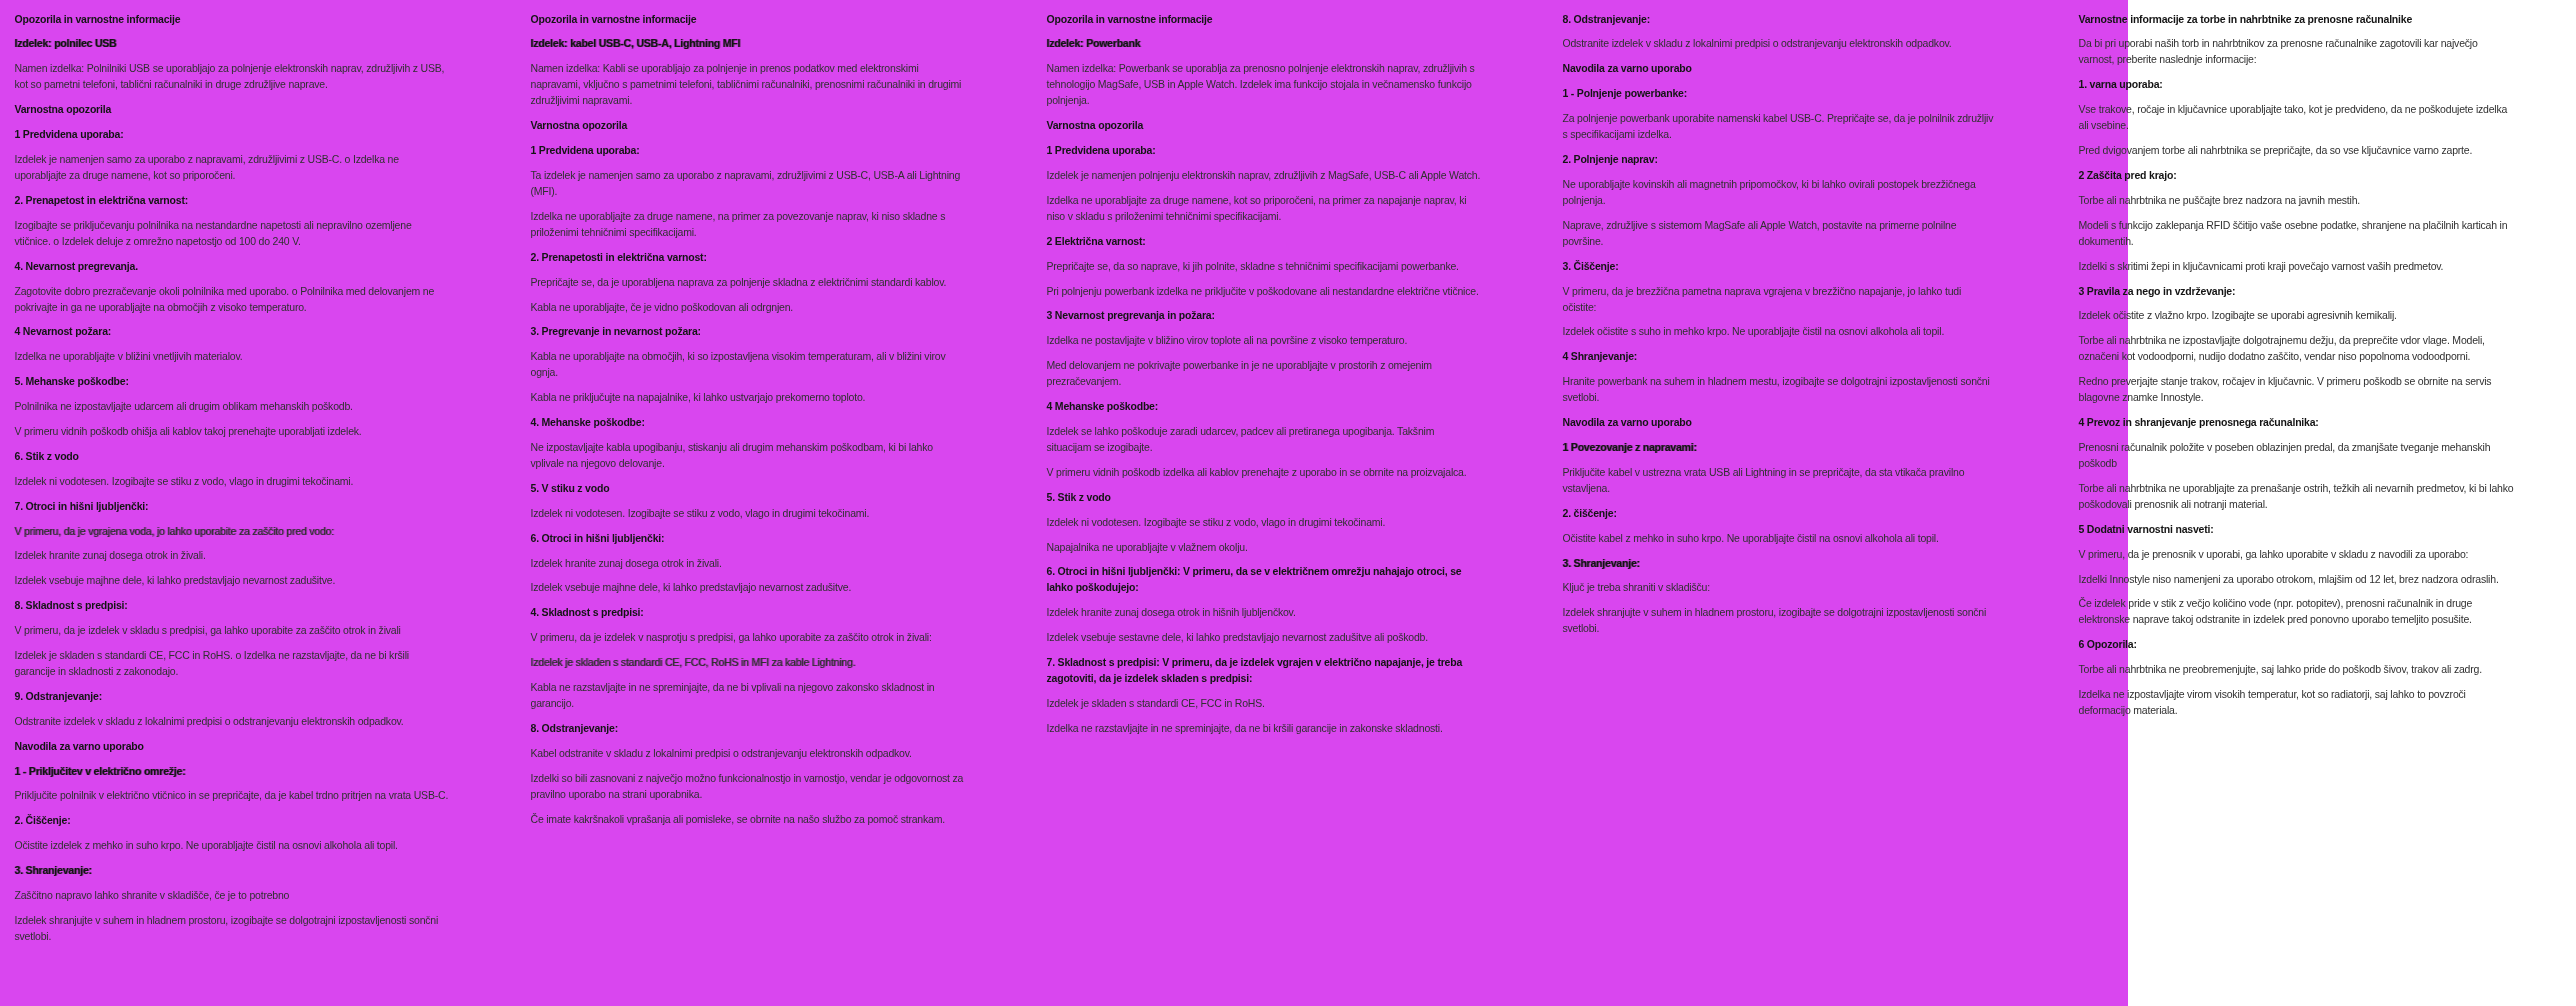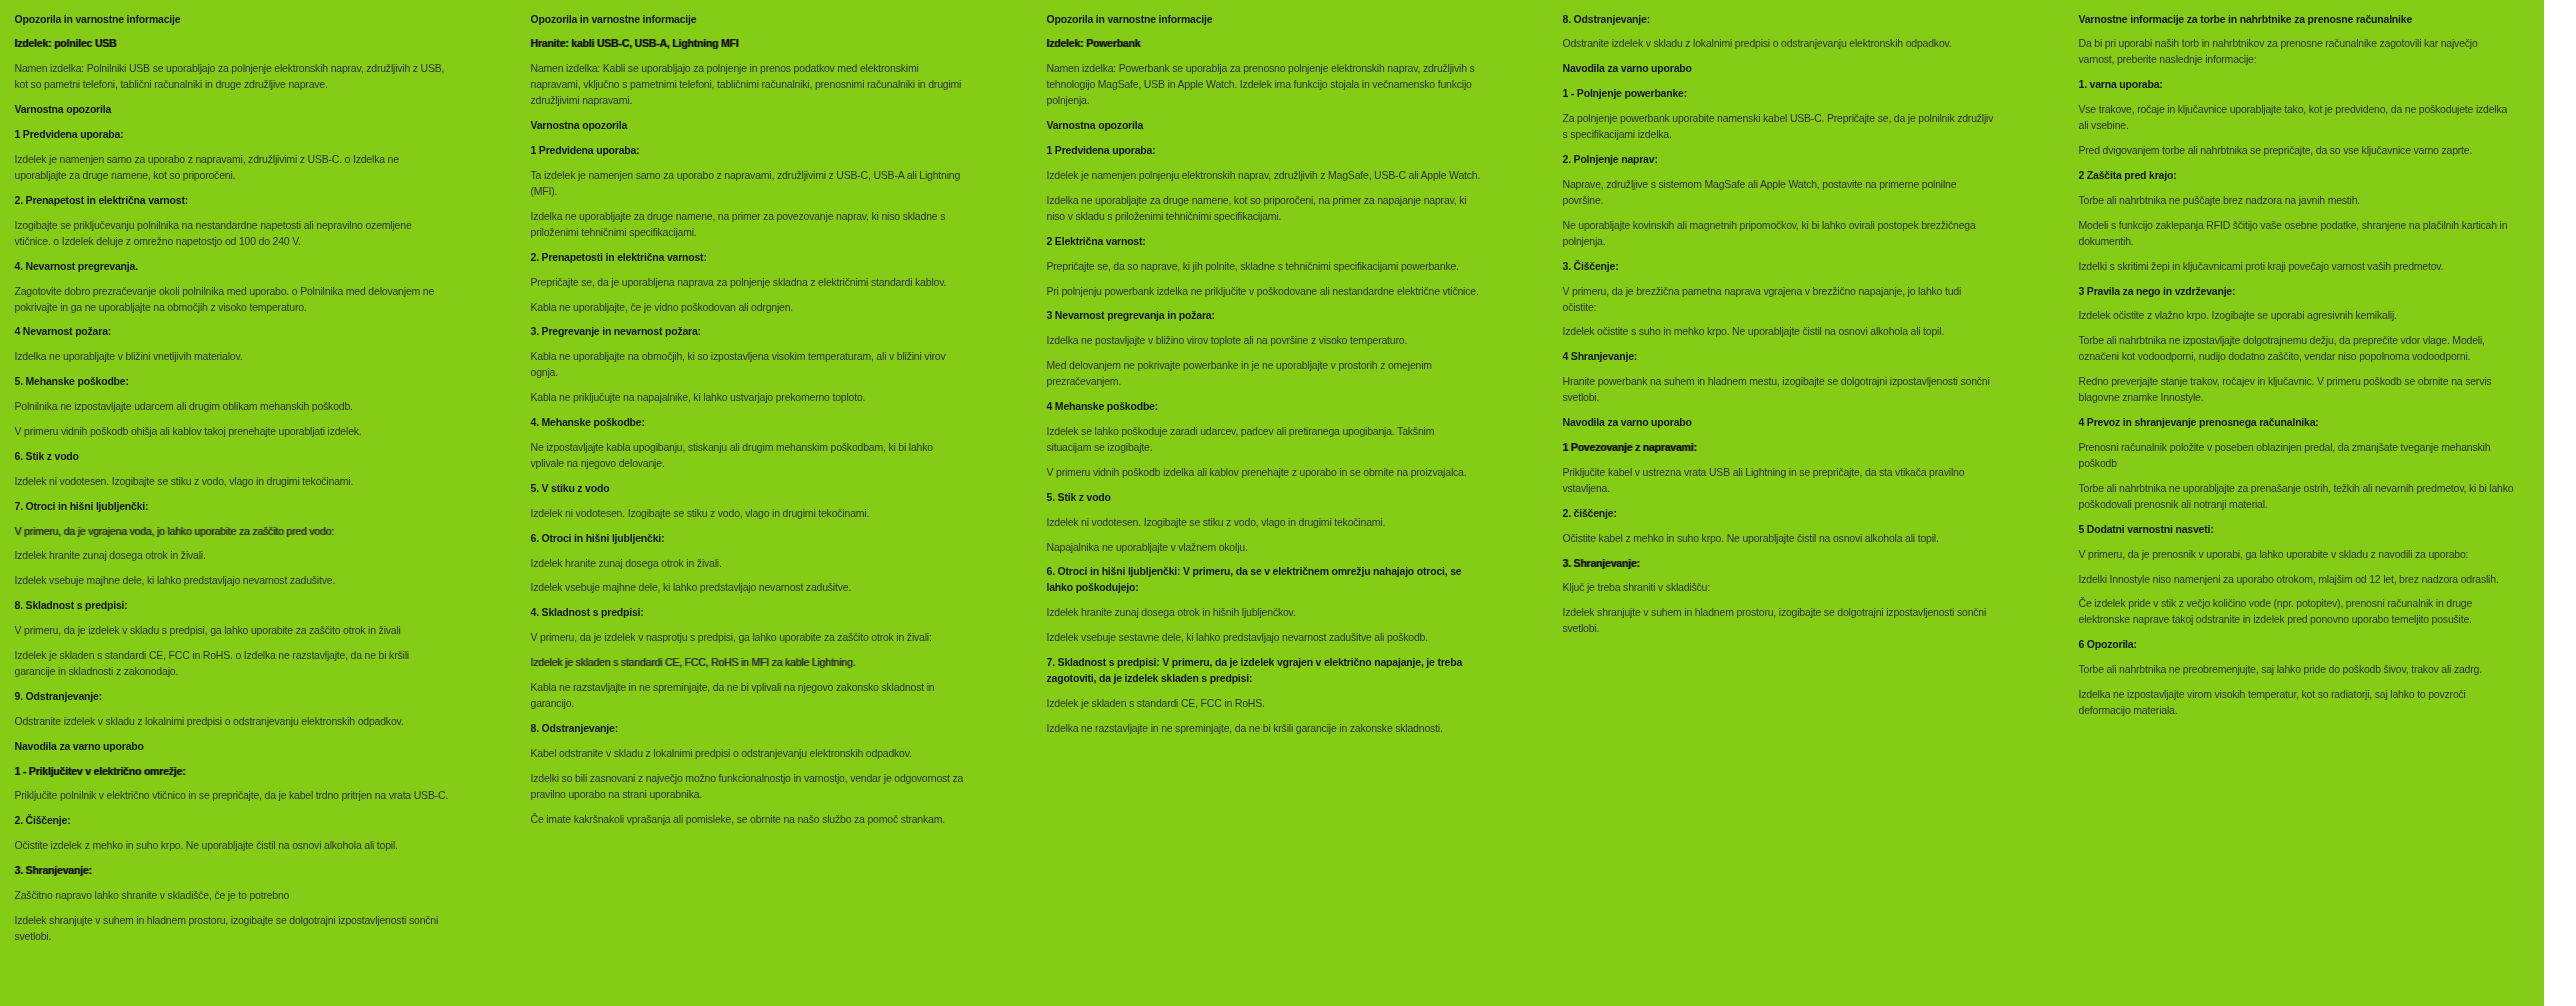--- a/index.html
+++ b/index.html
@@ -6,26 +6,26 @@
     margin: 0;
     padding: 0;
     background: #ffffff;
     width: 2576px;
     height: 1006px;
     overflow: hidden;
     font-family: "Liberation Sans", sans-serif;
   }
   .page {
     box-sizing: border-box;
-    width: 2544px;
+    width: 2128px;
     height: 1006px;
     padding: 10.5px 0 0 14.5px;
     display: flex;
     gap: 81px;
-    background: #84cc16;
+    background: #d946ef;
   }
   .col {
     flex: 0 0 435px;
     width: 435px;
   }
   .blk {
     margin: 0 0 8.9px 0;
     font-size: 10.5px;
     line-height: 16px;
     letter-spacing: -0.2px;
@@ -76,21 +76,21 @@
       <div class="blk h smudge">1 - Priključitev v električno omrežje:</div>
       <div class="blk p">Priključite polnilnik v električno vtičnico in se prepričajte, da je kabel trdno pritrjen na vrata USB-C.</div>
       <div class="blk h">2. Čiščenje:</div>
       <div class="blk p">Očistite izdelek z mehko in suho krpo. Ne uporabljajte čistil na osnovi alkohola ali topil.</div>
       <div class="blk h smudge">3. Shranjevanje:</div>
       <div class="blk p">Zaščitno napravo lahko shranite v skladišče, če je to potrebno</div>
       <div class="blk p">Izdelek shranjujte v suhem in hladnem prostoru, izogibajte se dolgotrajni izpostavljenosti sončni svetlobi.</div>
     </div>
   <div class="col">
       <div class="blk h">Opozorila in varnostne informacije</div>
-      <div class="blk h smudge">Hranite: kabli USB-C, USB-A, Lightning MFI</div>
+      <div class="blk h smudge">Izdelek: kabel USB-C, USB-A, Lightning MFI</div>
       <div class="blk p">Namen izdelka: Kabli se uporabljajo za polnjenje in prenos podatkov med elektronskimi napravami, vključno s pametnimi telefoni, tabličnimi računalniki, prenosnimi računalniki in drugimi združljivimi napravami.</div>
       <div class="blk h">Varnostna opozorila</div>
       <div class="blk h">1 Predvidena uporaba:</div>
       <div class="blk p">Ta izdelek je namenjen samo za uporabo z napravami, združljivimi z USB-C, USB-A ali Lightning (MFI).</div>
       <div class="blk p">Izdelka ne uporabljajte za druge namene, na primer za povezovanje naprav, ki niso skladne s priloženimi tehničnimi specifikacijami.</div>
       <div class="blk h">2. Prenapetosti in električna varnost:</div>
       <div class="blk p">Prepričajte se, da je uporabljena naprava za polnjenje skladna z električnimi standardi kablov.</div>
       <div class="blk p">Kabla ne uporabljajte, če je vidno poškodovan ali odrgnjen.</div>
       <div class="blk h">3. Pregrevanje in nevarnost požara:</div>
       <div class="blk p">Kabla ne uporabljajte na območjih, ki so izpostavljena visokim temperaturam, ali v bližini virov ognja.</div>
@@ -138,22 +138,22 @@
       <div class="blk p">Izdelek je skladen s standardi CE, FCC in RoHS.</div>
       <div class="blk p">Izdelka ne razstavljajte in ne spreminjajte, da ne bi kršili garancije in zakonske skladnosti.</div>
     </div>
   <div class="col">
       <div class="blk h">8. Odstranjevanje:</div>
       <div class="blk p">Odstranite izdelek v skladu z lokalnimi predpisi o odstranjevanju elektronskih odpadkov.</div>
       <div class="blk h gap">Navodila za varno uporabo</div>
       <div class="blk h">1 - Polnjenje powerbanke:</div>
       <div class="blk p">Za polnjenje powerbank uporabite namenski kabel USB-C. Prepričajte se, da je polnilnik združljiv s specifikacijami izdelka.</div>
       <div class="blk h">2. Polnjenje naprav:</div>
+      <div class="blk p">Ne uporabljajte kovinskih ali magnetnih pripomočkov, ki bi lahko ovirali postopek brezžičnega polnjenja.</div>
       <div class="blk p">Naprave, združljive s sistemom MagSafe ali Apple Watch, postavite na primerne polnilne površine.</div>
-      <div class="blk p">Ne uporabljajte kovinskih ali magnetnih pripomočkov, ki bi lahko ovirali postopek brezžičnega polnjenja.</div>
       <div class="blk h">3. Čiščenje:</div>
       <div class="blk p">V primeru, da je brezžična pametna naprava vgrajena v brezžično napajanje, jo lahko tudi očistite:</div>
       <div class="blk p">Izdelek očistite s suho in mehko krpo. Ne uporabljajte čistil na osnovi alkohola ali topil.</div>
       <div class="blk h">4 Shranjevanje:</div>
       <div class="blk p">Hranite powerbank na suhem in hladnem mestu, izogibajte se dolgotrajni izpostavljenosti sončni svetlobi.</div>
       <div class="blk h gap">Navodila za varno uporabo</div>
       <div class="blk h smudge">1 Povezovanje z napravami:</div>
       <div class="blk p">Priključite kabel v ustrezna vrata USB ali Lightning in se prepričajte, da sta vtikača pravilno vstavljena.</div>
       <div class="blk h">2. čiščenje:</div>
       <div class="blk p">Očistite kabel z mehko in suho krpo. Ne uporabljajte čistil na osnovi alkohola ali topil.</div>

